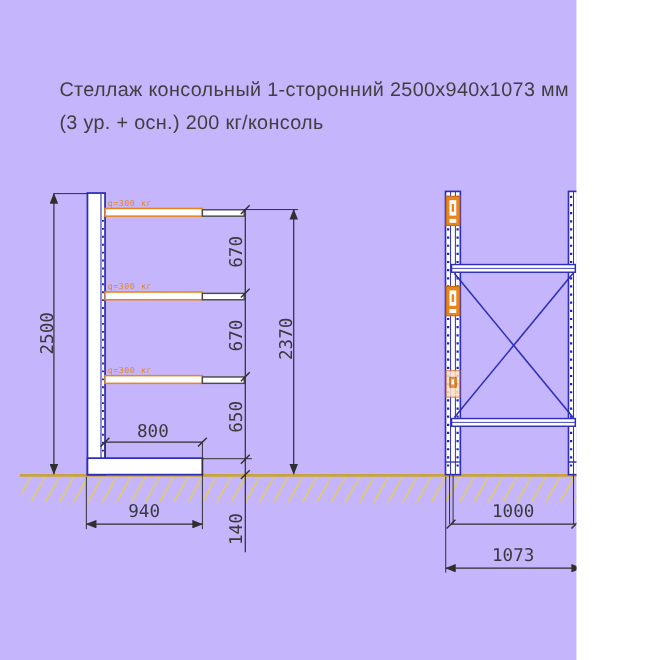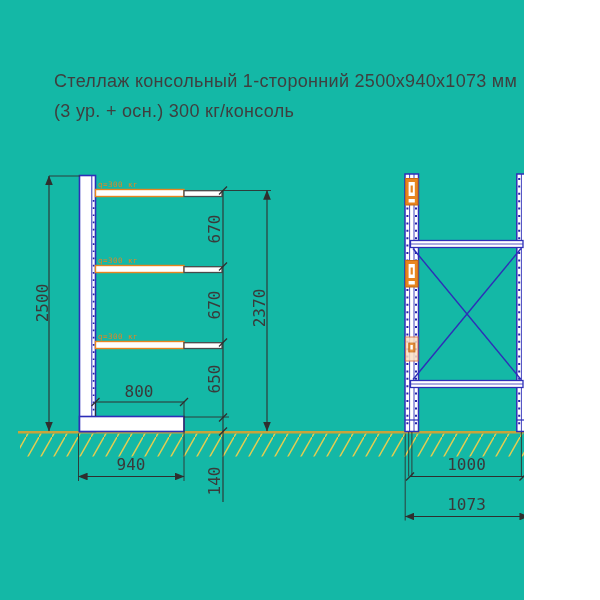--- a/index.html
+++ b/index.html
@@ -1,16 +1,16 @@
 <!DOCTYPE html>
 <html><head>
 <meta charset="utf-8">
 <style>
   html,body{margin:0;padding:0;background:#fff;}
-  .canvas{position:relative;width:524px;height:600px;background:#14b8a6;overflow:hidden;
+  .canvas{position:relative;width:524px;height:600px;background:#c4b5fd;overflow:hidden;
           font-family:"Liberation Sans",sans-serif;}
   .title{position:absolute;left:54px;top:66px;width:500px;font-size:18px;line-height:30px;
          color:#3f3f3f;letter-spacing:.3px;}
   .title span{display:block;}
   svg{position:absolute;left:0;top:0;}
   text{font-family:"DejaVu Sans Mono",monospace;fill:#3a3a3a;}
   .dim{font-size:16px;}
   .dimline{stroke:#2f2f2f;stroke-width:1.1;fill:none;}
   .extline{stroke:#2f2f2f;stroke-width:0.9;fill:none;}
   .tick{stroke:#2f2f2f;stroke-width:1.3;}
@@ -18,21 +18,21 @@
   .blueline{stroke:#2e2eb8;fill:none;}
   .load{font-size:7.5px;fill:#e8851f;letter-spacing:.5px;}
 </style>
 </head>
 <body>
 
 <div class="canvas">
 
   <div class="title">
     <span>Стеллаж консольный 1-сторонний 2500х940х1073 мм</span>
-    <span>(3 ур. + осн.) 300 кг/консоль</span>
+    <span>(3 ур. + осн.) 200 кг/консоль</span>
   </div>
 
   <svg width="600" height="600" viewBox="0 0 600 600">
     <defs>
       <marker id="arr" viewBox="0 0 10 8" refX="9.5" refY="4" markerWidth="9" markerHeight="7" orient="auto-start-reverse">
         <path d="M0,0 L10,4 L0,8 z" fill="#2f2f2f"></path>
       </marker>
       <pattern id="hatch" patternUnits="userSpaceOnUse" width="13" height="23">
         <line x1="13" y1="0" x2="0" y2="23" stroke="#e7cd4e" stroke-width="1.4"></line>
       </pattern>

